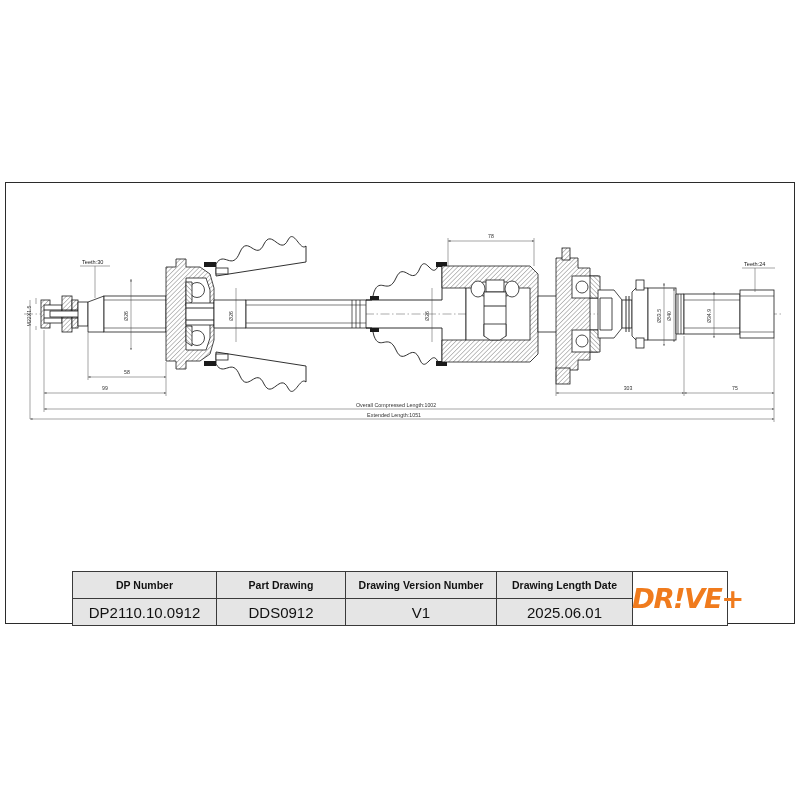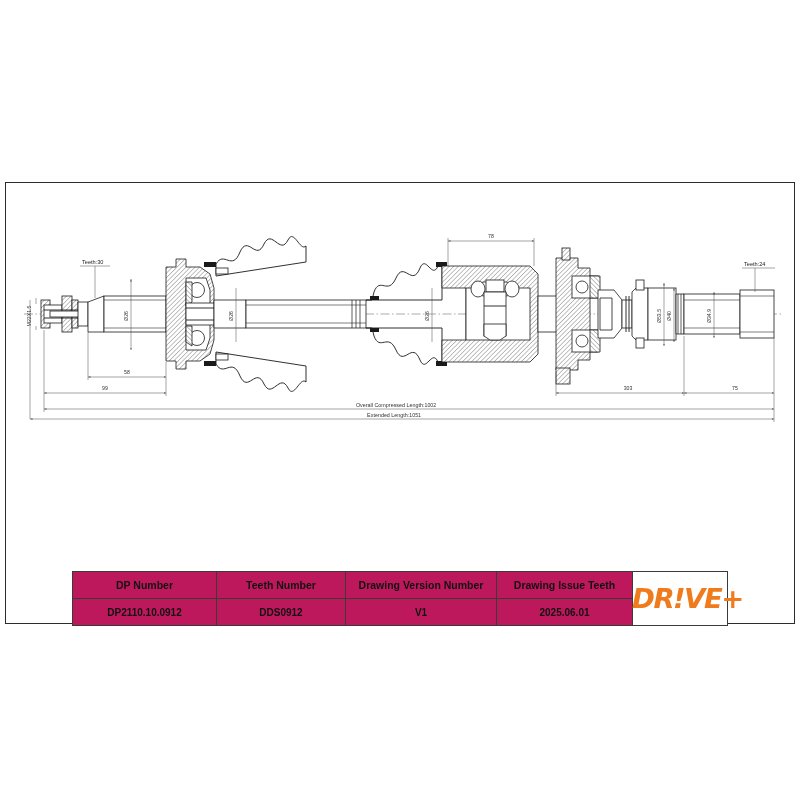--- a/index.html
+++ b/index.html
@@ -34,37 +34,37 @@
   }
   
   .titleblock {
     position: absolute;
     left: 72px;
     top: 571px;
     width: 650px;
     height: 52px;
     border-collapse: collapse;
     table-layout: fixed;
-    background: #be185d;
+    background: #e5e5e5;
   }
   .titleblock td, .titleblock th {
     border: 1px solid #3a3a3a;
     text-align: center;
     vertical-align: middle;
     padding: 0;
     height: 26px;
     font-size: 10.5px;
     color: #111;
     font-family: "Liberation Sans", sans-serif;
   }
   .titleblock th {
     font-weight: bold;
     font-size: 10.5px;
   }
-  .titleblock td.value { font-weight: bold; font-size: 10px; }
+  .titleblock td.value { font-weight: normal; font-size: 15px; }
   .logo-cell {
     border: 1px solid #3a3a3a;
     vertical-align: middle;
     text-align: center;
     background: #fff;
     padding: 0;
   }
   .logo {
     font-family: "DejaVu Sans", sans-serif;
     font-weight: 900;
@@ -371,23 +371,23 @@
       <text class="lentxt" x="394" y="417" text-anchor="middle">
         <tspan>Extended  Length:</tspan><tspan class="dimtxt">1051</tspan>
       </text>
     </g>
   </svg>
 
   <table class="titleblock">
     <tbody>
         <tr>
       <th style="width:143px">DP Number</th>
-      <th style="width:128px">Teeth Number</th>
+      <th style="width:128px">Part Drawing</th>
       <th style="width:150px">Drawing Version Number</th>
-      <th style="width:135px">Drawing Issue Teeth</th>
+      <th style="width:135px">Drawing Length Date</th>
       <td class="logo-cell" rowspan="2" style="width:94px">
         <div class="logo"><span>DR</span><span class="bang">!</span><span>VE+</span></div>
       </td>
     </tr>
     <tr>
       <td class="value">DP2110.10.0912</td>
       <td class="value">DDS0912</td>
       <td class="value">V1</td>
       <td class="value">2025.06.01</td>
     </tr>

